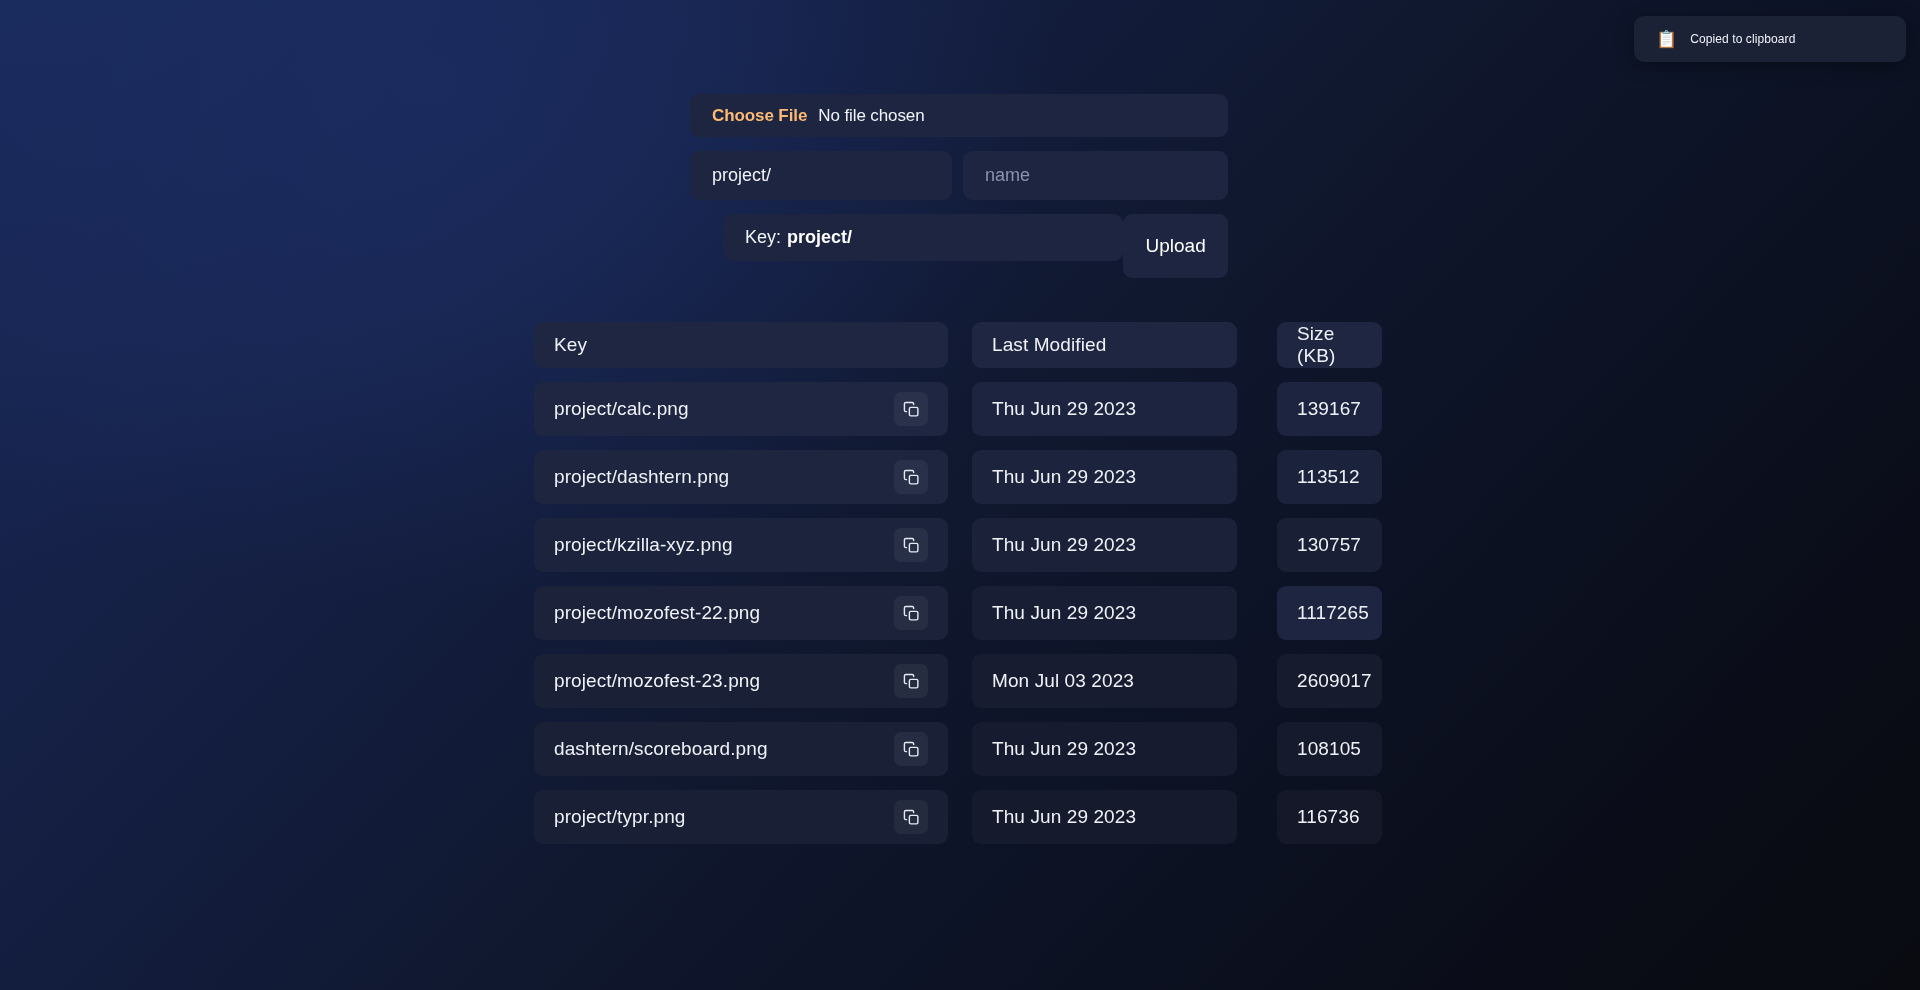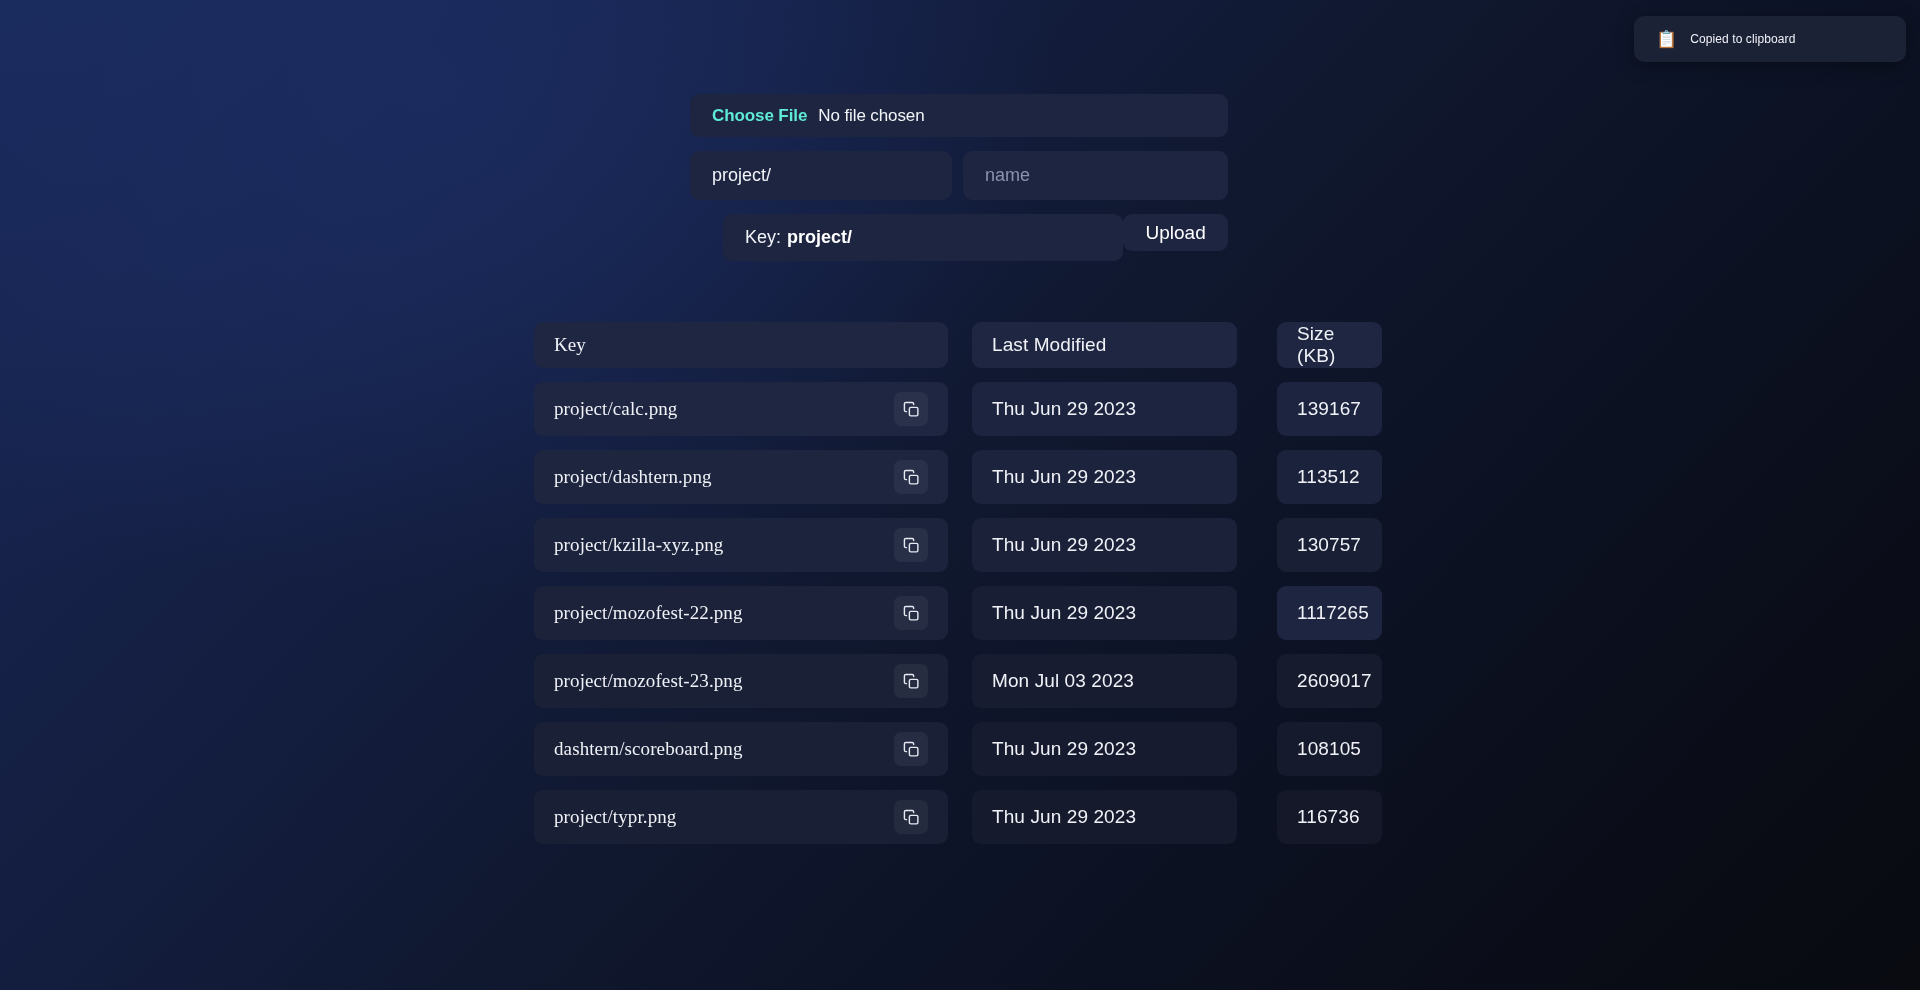--- a/index.html
+++ b/index.html
@@ -69,21 +69,21 @@
   .file-row {
     height: 43px;
     display: flex;
     align-items: center;
     padding: 0 22px;
     margin-bottom: 14px;
     background: #1d2540;
     border-radius: 9px;
   }
   .file-btn-label {
-    color: #5eead4;
+    color: #fdba74;
     font-size: 17px;
     font-weight: bold;
     letter-spacing: -0.1px;
   }
   .file-status {
     color: #f2f4f8;
     font-size: 17px;
     margin-left: 11px;
     letter-spacing: -0.1px;
   }
@@ -119,21 +119,21 @@
     background: #1d2540;
     display: flex;
     align-items: center;
     padding: 0 22px;
     color: #f2f4f8;
     font-size: 18px;
   }
   .key-display b { margin-left: 6px; font-weight: bold; color: #ffffff; }
   .upload-btn {
     width: 110px;
-    height: 37px;
+    height: 64px;
     border-radius: 9px;
     background: #1d2540;
     border: none;
     color: #ffffff;
     font-family: "Liberation Sans", sans-serif;
     font-size: 19px;
     cursor: pointer;
     display: flex;
     align-items: center;
     justify-content: center;
@@ -156,21 +156,21 @@
   .cell {
     border-radius: 9px;
     display: flex;
     align-items: center;
     padding: 0 20px;
     color: #f0f2f7;
     font-size: 19px;
     letter-spacing: 0.1px;
   }
 
-  .c-key      { width: 414px; font-family: Liberation Serif, serif; }
+  .c-key      { width: 414px; }
   .c-modified { width: 265px; }
   .c-size     { width: 105px; margin-left: 16px; }
 
   .head .cell { height: 46px; font-size: 19px; }
   .head .c-key      { background: #1e2641; }
   .head .c-modified { background: #1e2641; }
   .head .c-size     { background: #1e2641; }
 
   .data .cell { height: 54px; gap: 40px; }
   .data .c-key {

